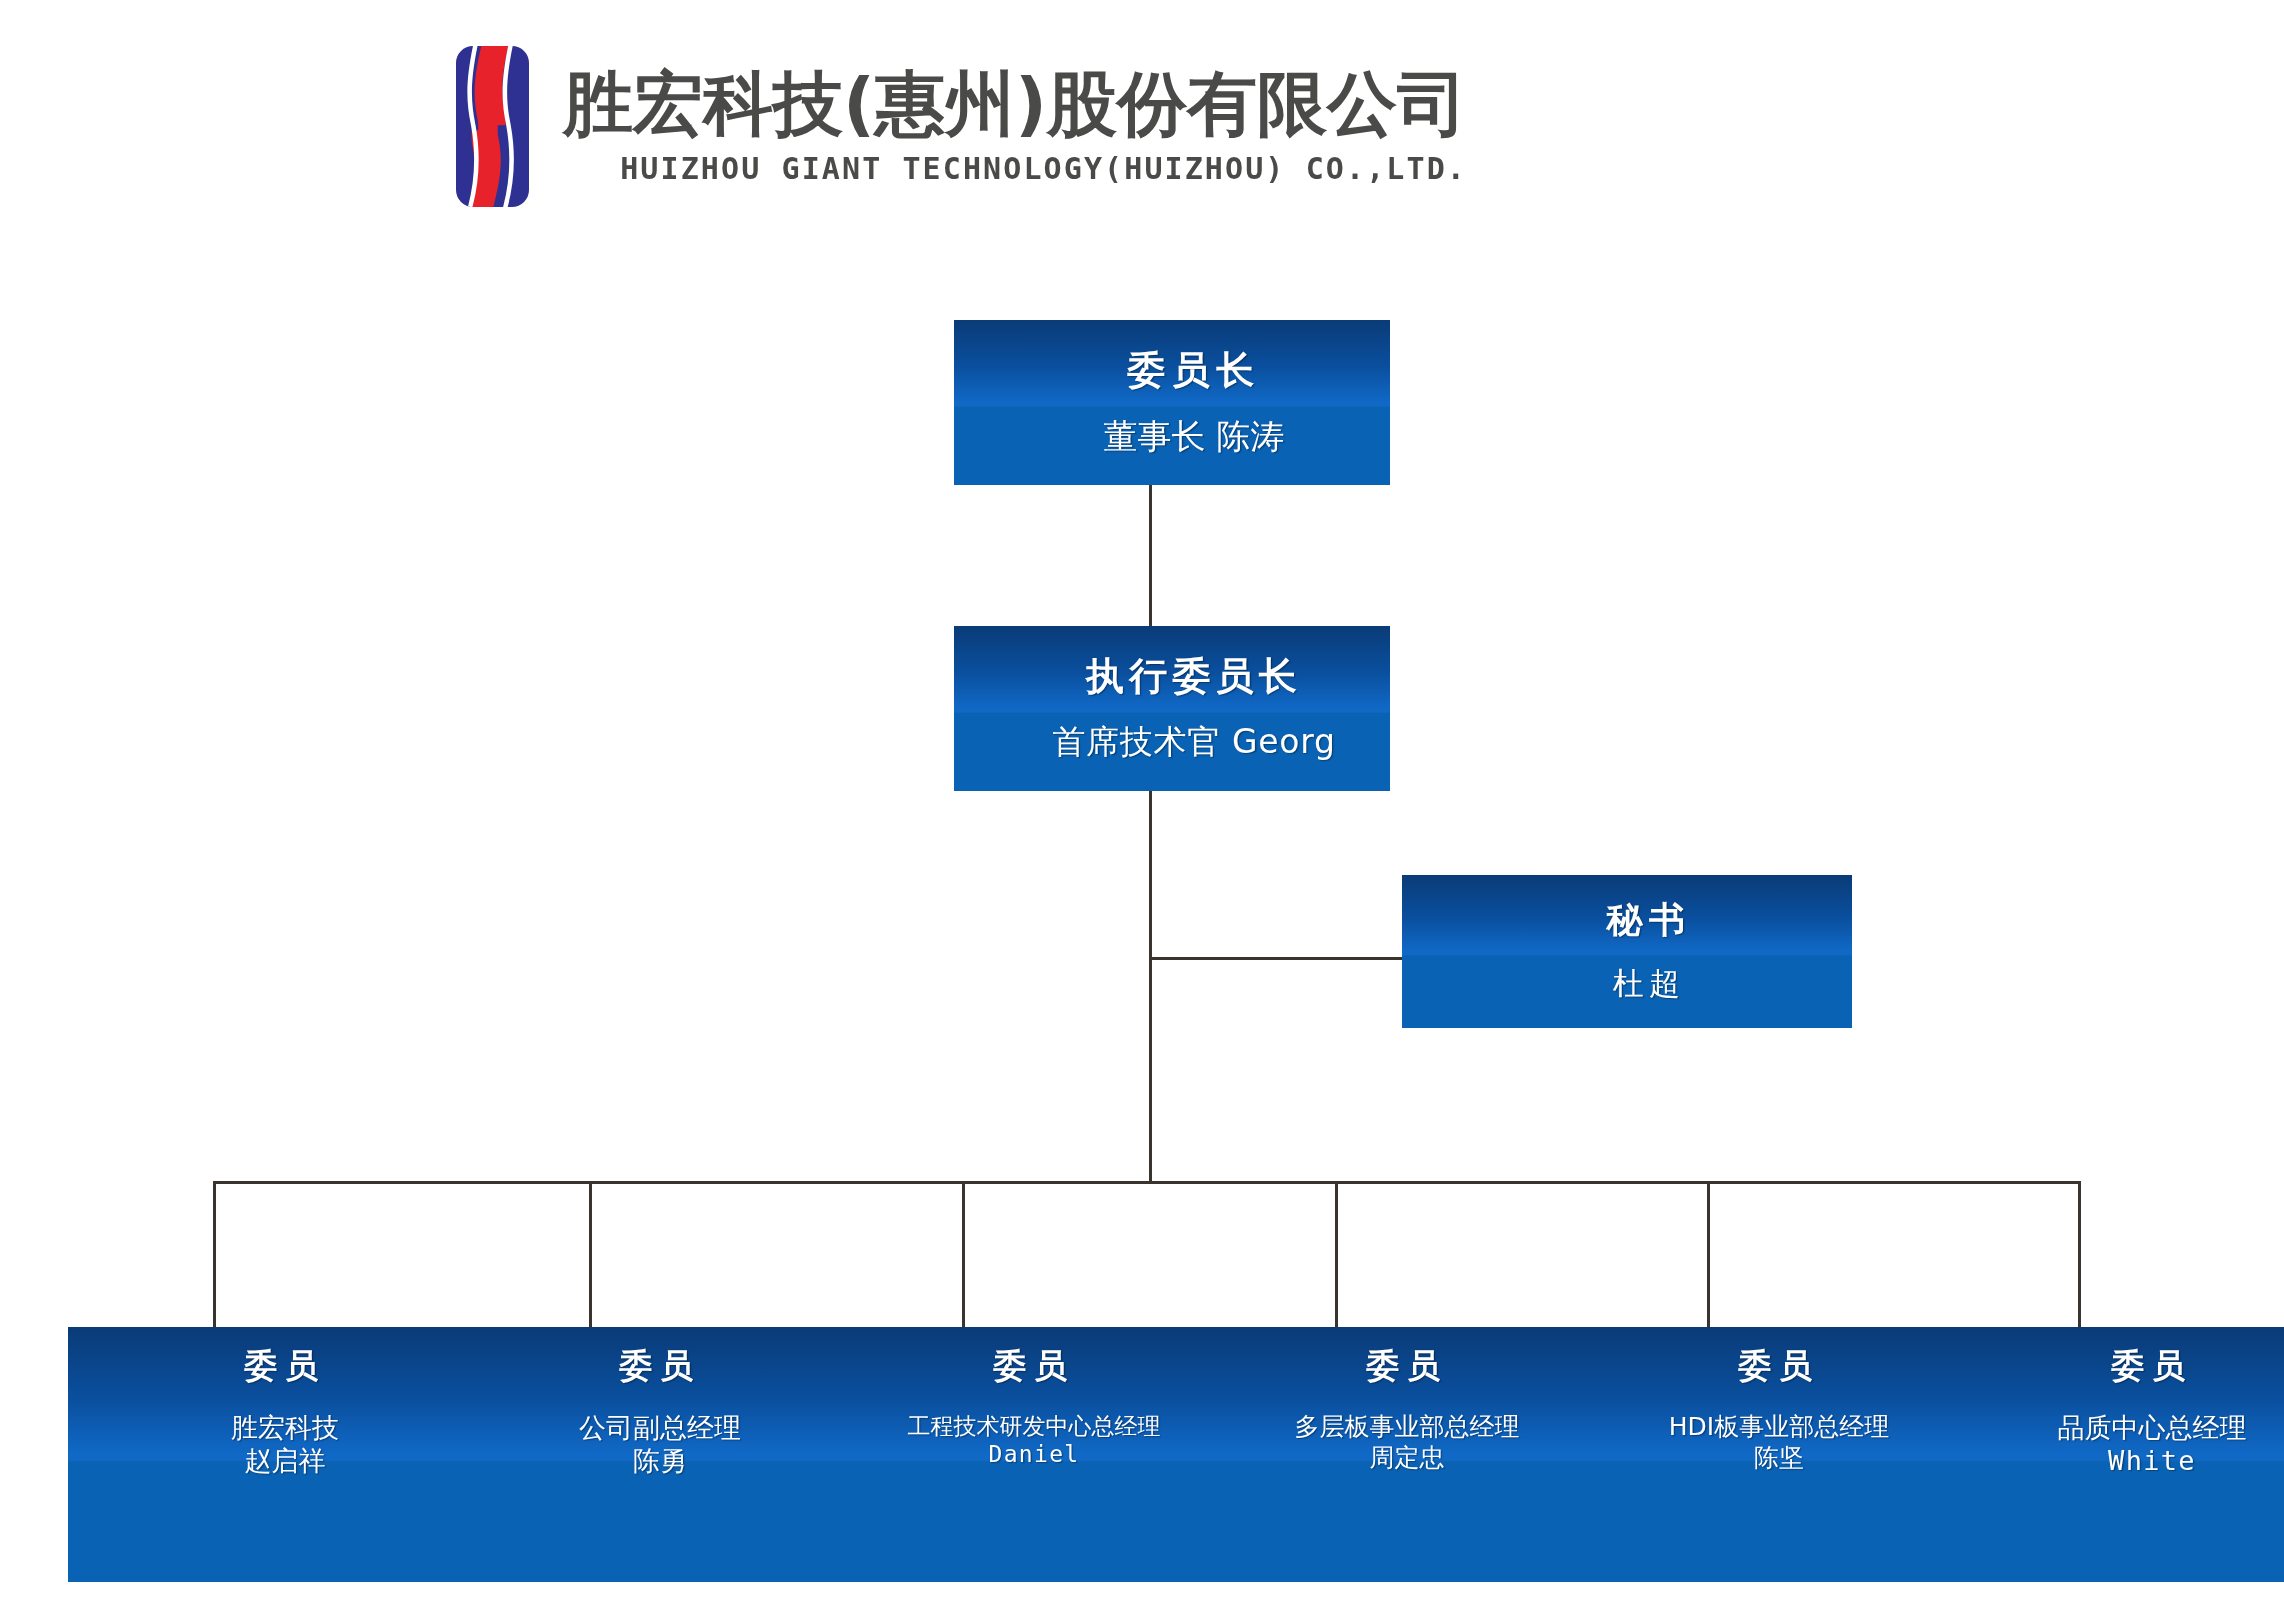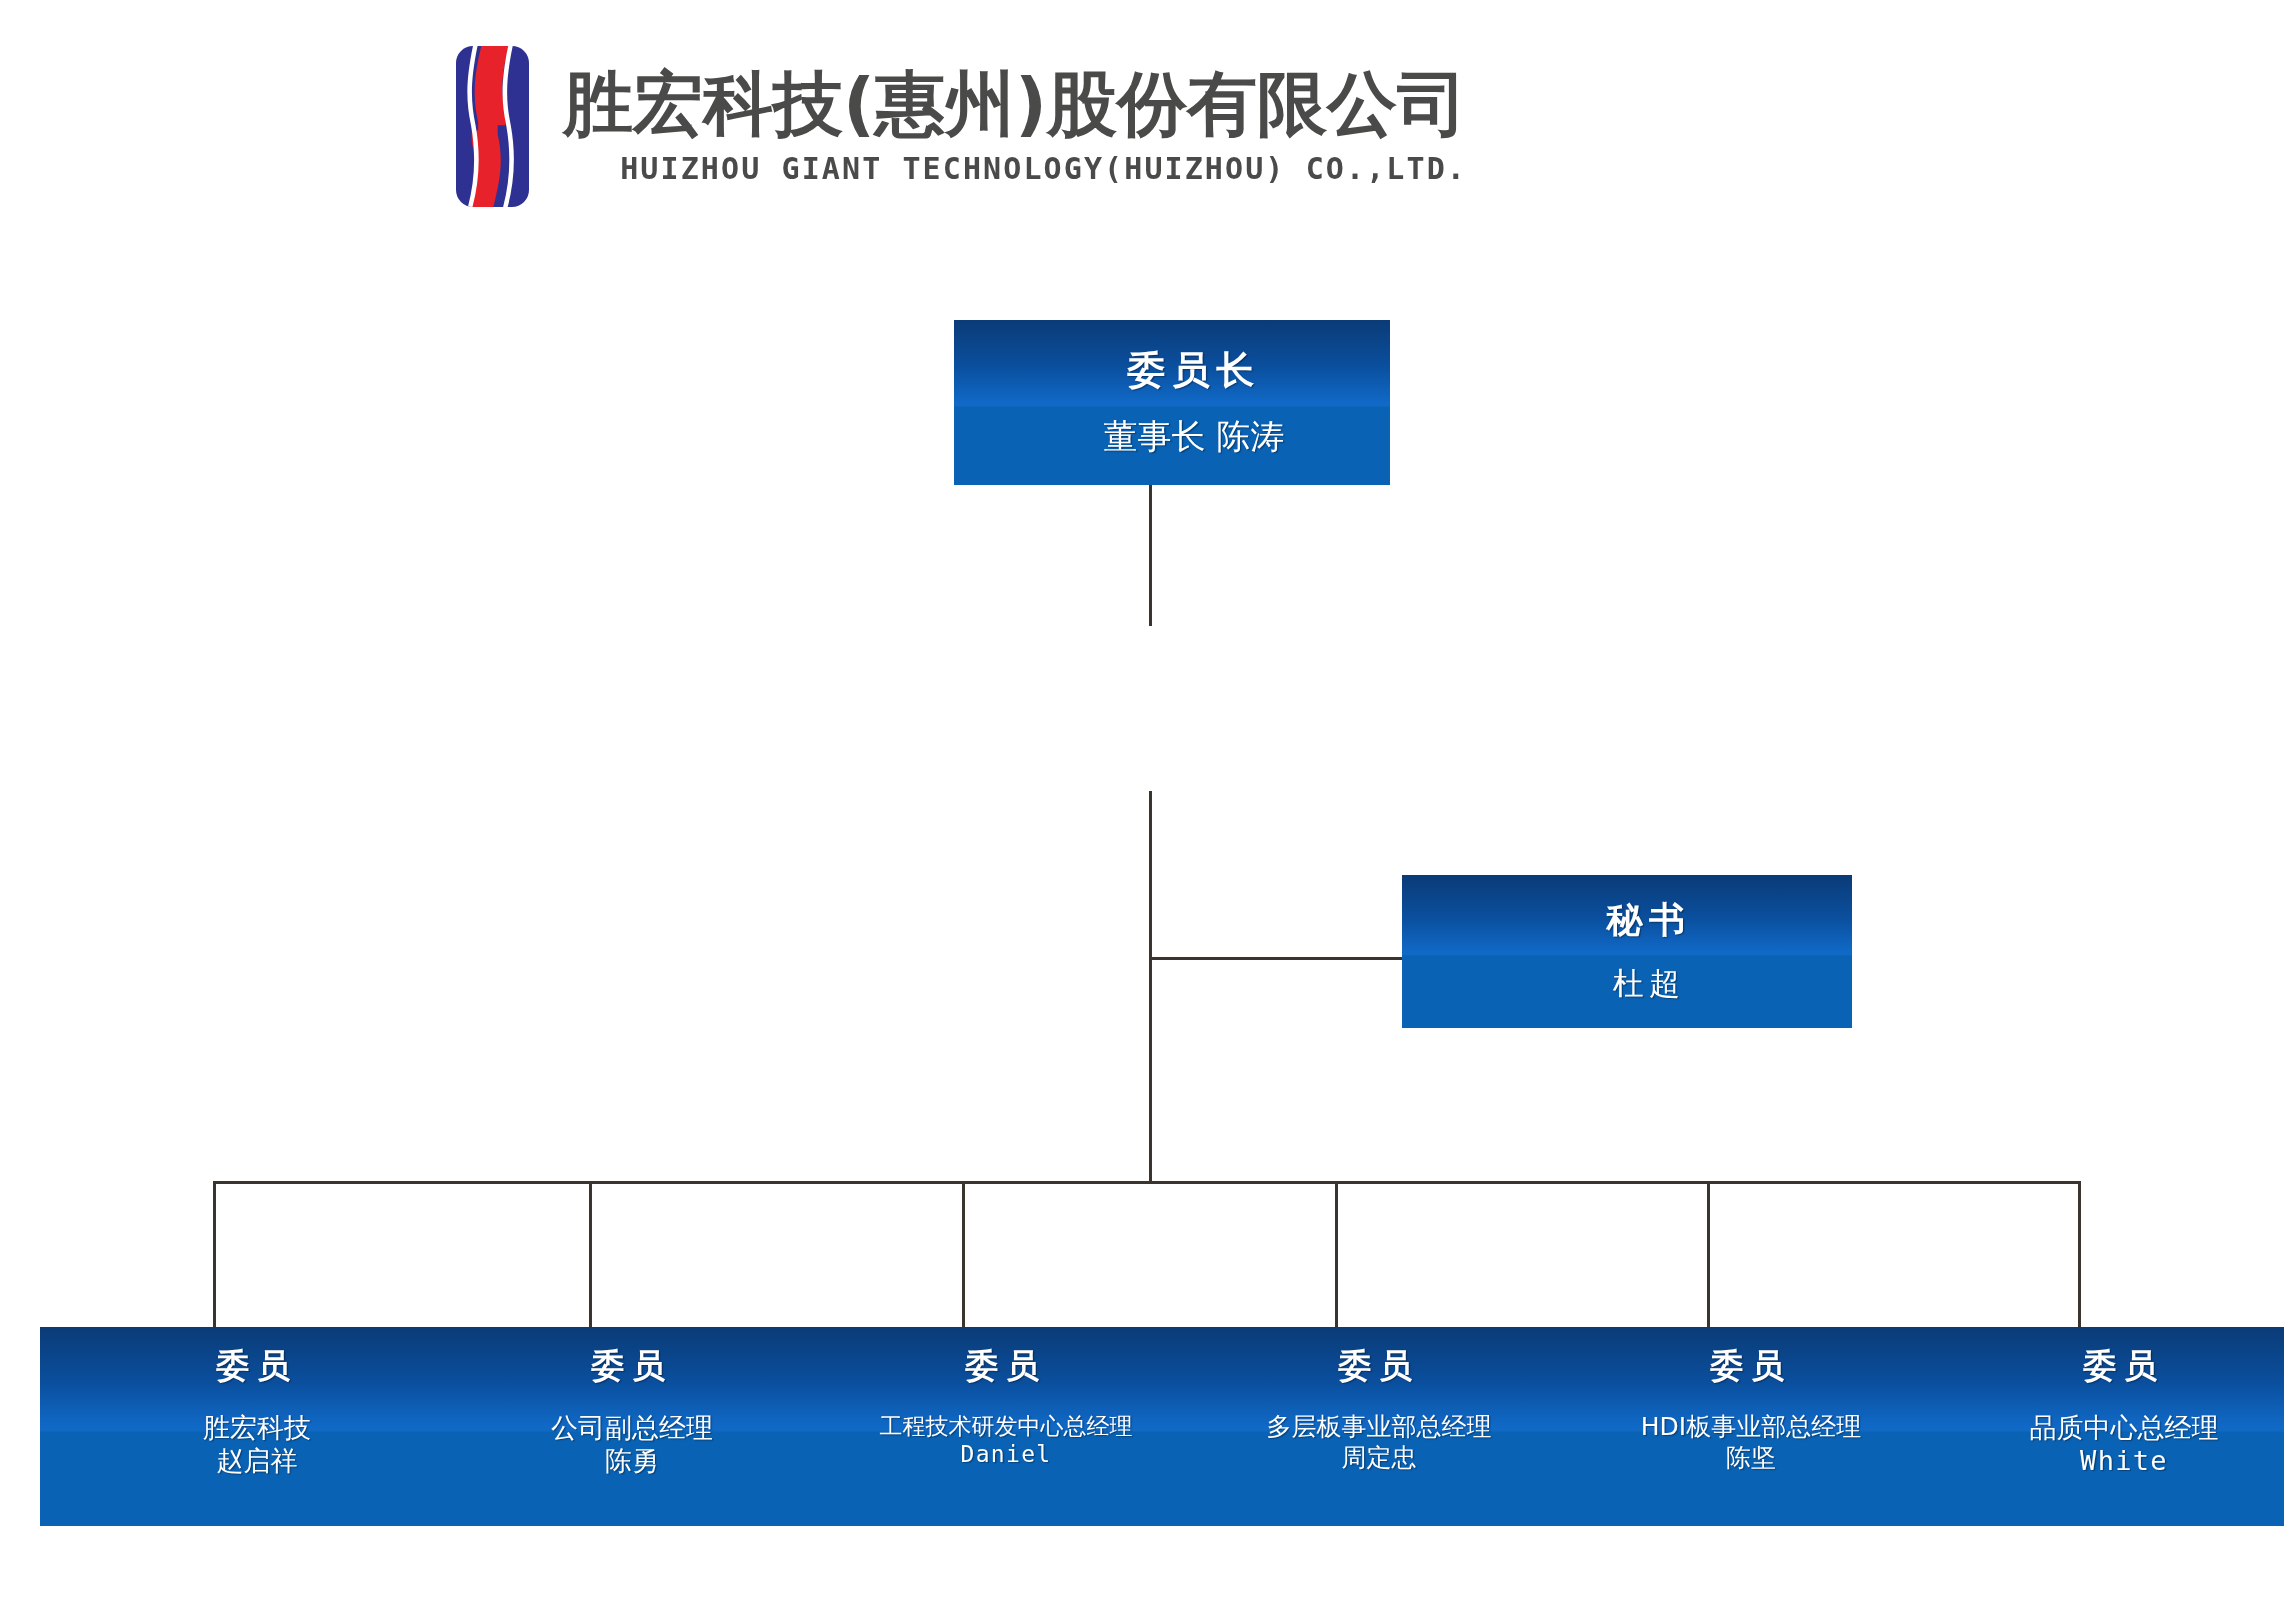--- a/index.html
+++ b/index.html
@@ -70,21 +70,21 @@
 
   .node.big.cto .role{letter-spacing:5.2px;}
   .node.big.cto .detail{font-size:33px;letter-spacing:0.7px;}
 
   
   .node.sec{width:406px;height:153px;}
   .node.sec .role{font-size:36px;margin-top:21px;letter-spacing:6.5px;}
   .node.sec .detail{font-size:31px;margin-top:19.5px;letter-spacing:5.2px;}
 
   
-  .node.leaf{width:346px;height:199px;}
+  .node.leaf{width:346px;height:255px;margin-left:28px;}
   .node.leaf .role{font-size:33px;margin-top:17px;letter-spacing:7.8px;}
   .node.leaf .detail{font-size:27px;margin-top:23.4px;}
   .node.leaf.sm .detail{font-size:25px;}
   .node.leaf.xs .detail{font-size:23px;}
 </style>
 </head>
 <body>
 
 <div id="page">
 
@@ -115,20 +115,24 @@
   <div class="line v-line" style="left:962px;top:1181px;height:147px;"></div>
   <div class="line v-line" style="left:1335px;top:1181px;height:147px;"></div>
   <div class="line v-line" style="left:1707px;top:1181px;height:147px;"></div>
   <div class="line v-line" style="left:2078px;top:1181px;height:147px;"></div>
 
   <div class="node big" style="left:954px;top:320px;">
     <div class="role">委员长</div>
     <div class="detail">董事长 陈涛</div>
   </div>
 
+  <div class="node big cto" style="left:954px;top:626px;">
+    <div class="role">执行委员长</div>
+    <div class="detail">首席技术官 Georg</div>
+  </div>
 
   <div class="node sec" style="left:1402px;top:875px;">
     <div class="role">秘书</div>
     <div class="detail">杜超</div>
   </div>
 
   <div class="node leaf" style="left:40px;top:1327px;">
     <div class="role">委员</div>
     <div class="detail">
       <div>胜宏科技</div>

